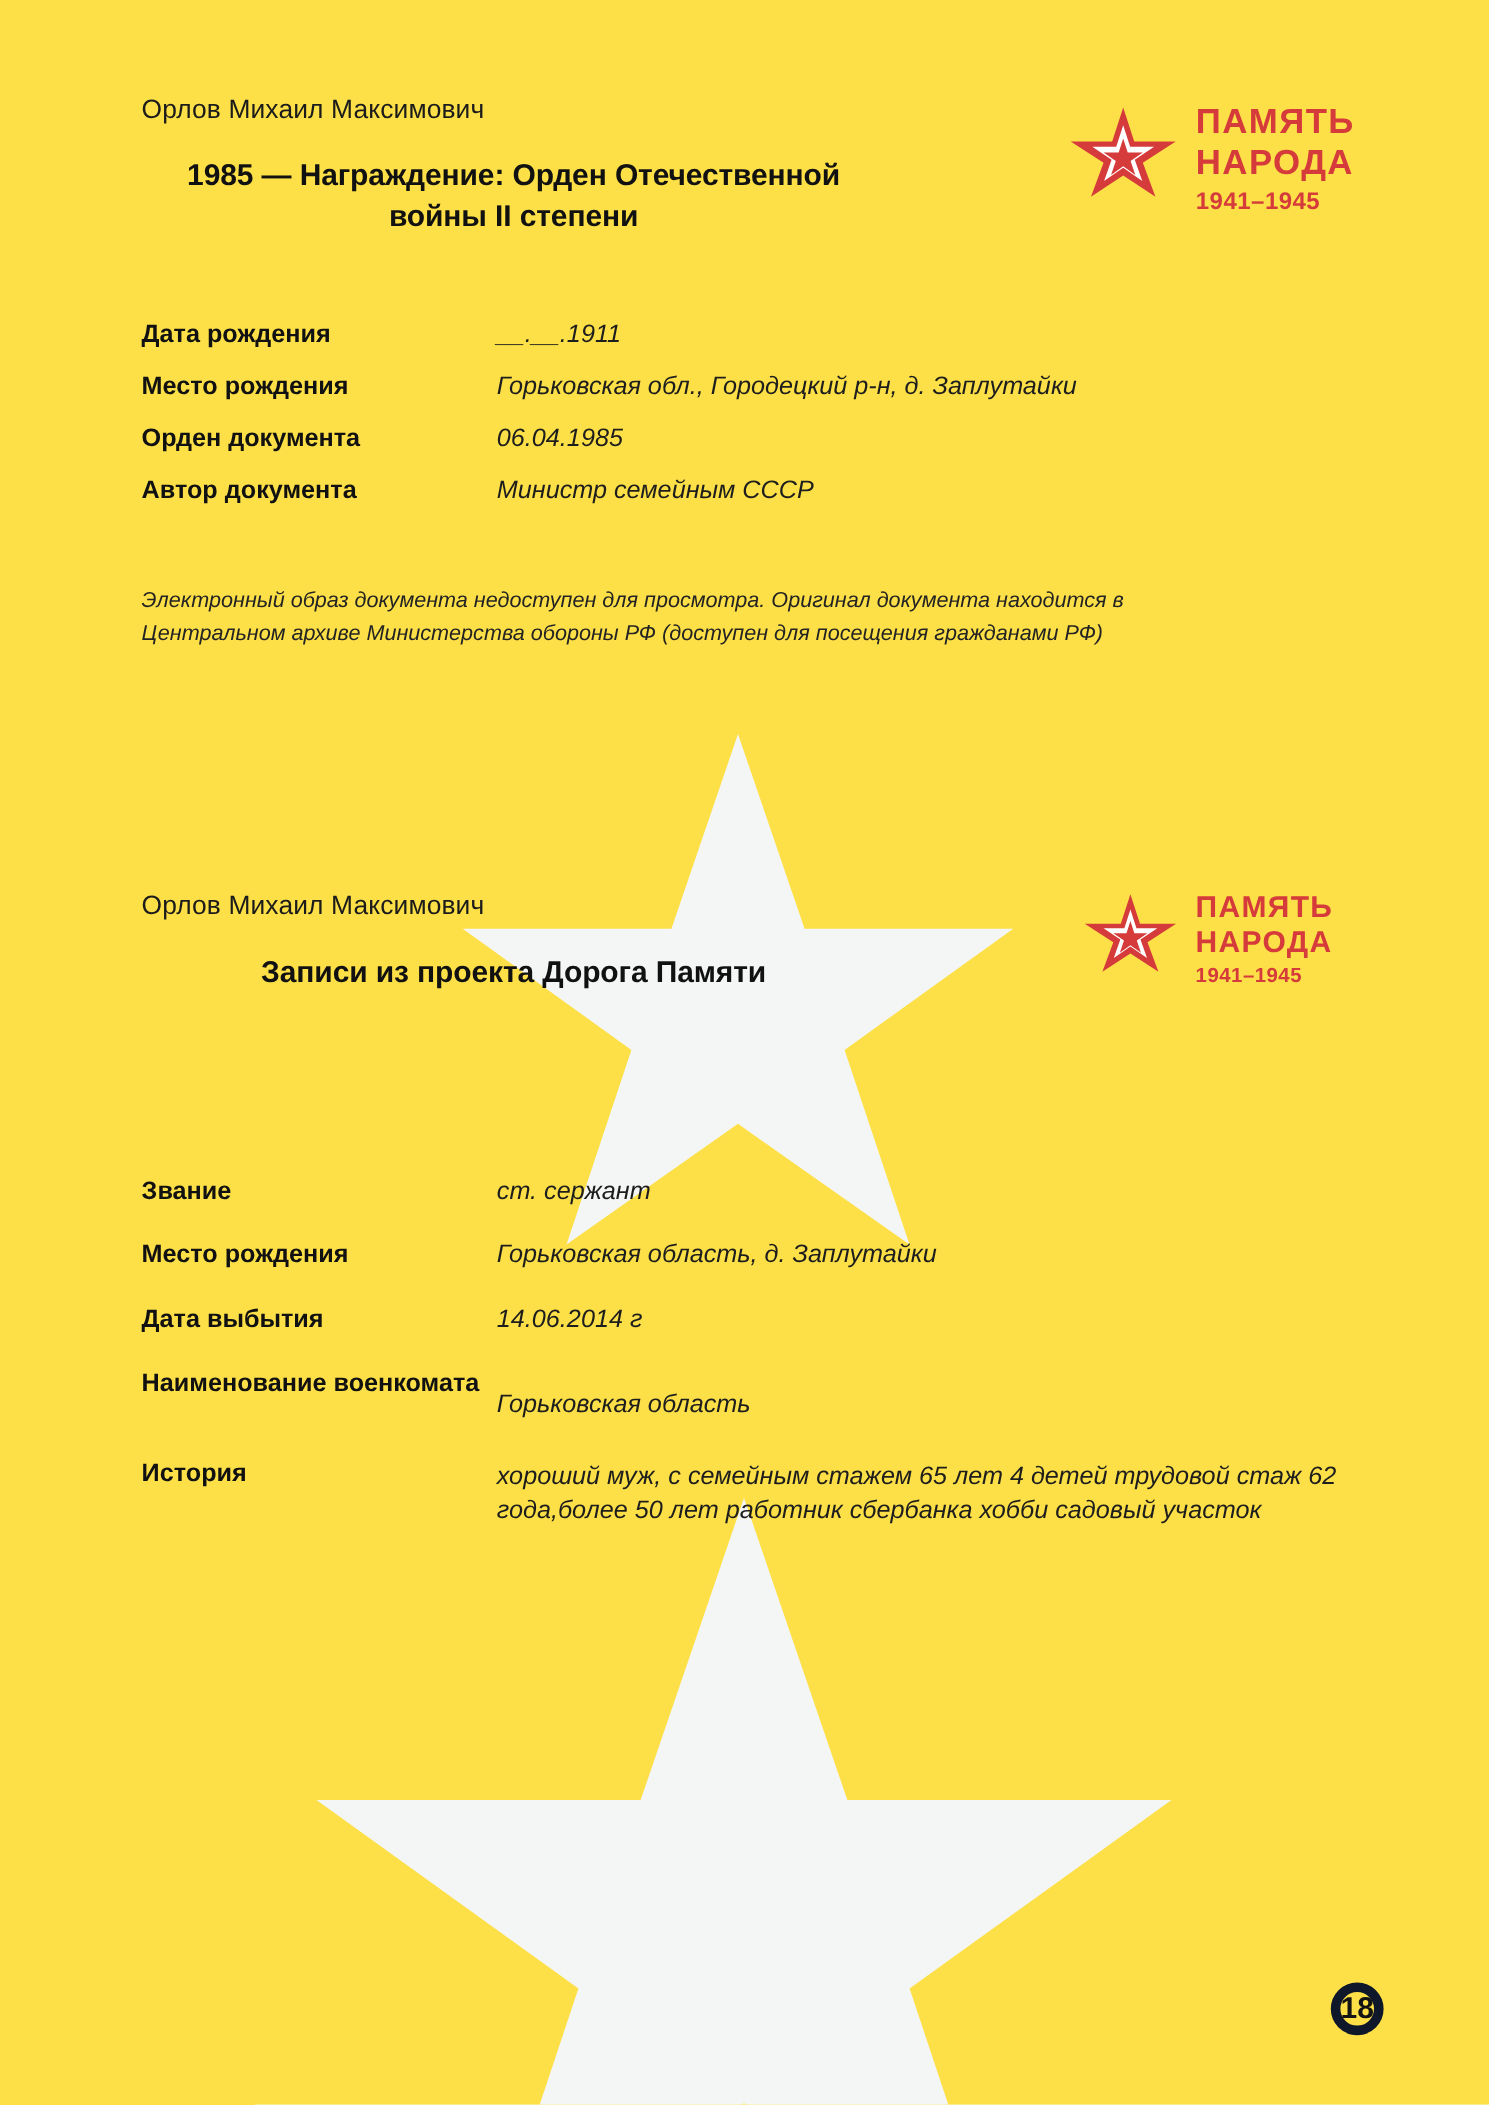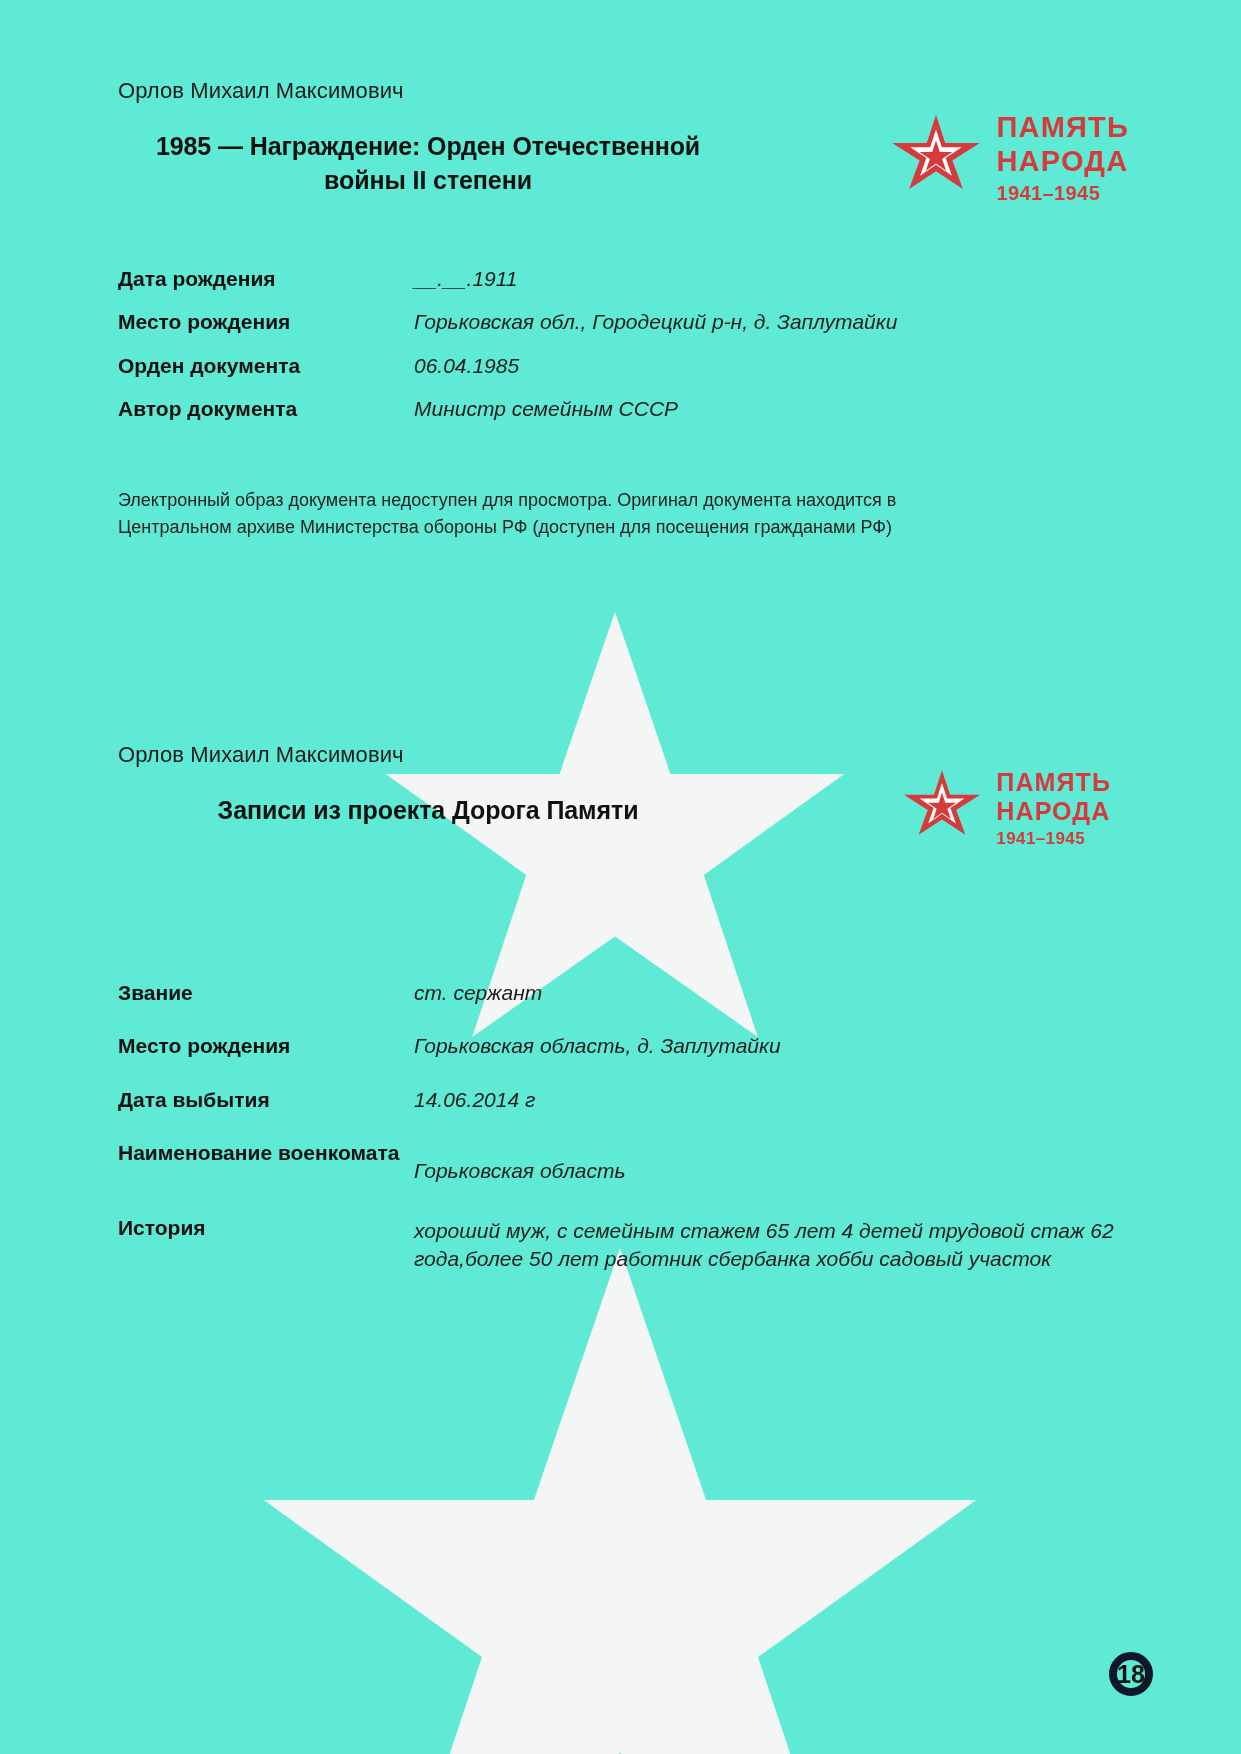--- a/index.html
+++ b/index.html
@@ -10,21 +10,21 @@
   }
   body {
     font-family: "Liberation Sans", "DejaVu Sans", sans-serif;
     color: #1a1a1a;
   }
   .page {
     position: relative;
     width: 1241px;
     height: 1754px;
     margin: 0 auto;
-    background: #5eead4;
+    background: #fde047;
     overflow: hidden;
     box-sizing: border-box;
   }
 
   
   .watermark {
     position: absolute;
     z-index: 0;
     pointer-events: none;
     color: #f4f6f6;
@@ -68,23 +68,22 @@
     letter-spacing: -0.1px;
     text-align: center;
   }
 
   
   .logo {
     position: absolute;
     top: 8px;
     right: 112px;
     display: flex;
-    align-items: flex-end;
+    align-items: flex-start;
     gap: 14px;
-    margin-top: 25px;
   }
   .logo-2 { top: 0px; right: 130px; }
   .logo-star { width: 92px; height: 92px; flex: none; line-height: 0; }
   .logo-star svg { display: block; }
   .logo-text { display: flex; flex-direction: column; line-height: 1; }
   .logo-line {
     font-size: 29px;
     font-weight: 700;
     color: #d63b3b;
     letter-spacing: 1.2px;
@@ -139,20 +138,21 @@
 
   
   .disclaimer {
     margin-top: 48px;
     padding: 0 118px;
     box-sizing: border-box;
     font-size: 18px;
     line-height: 1.52;
     color: #232323;
     max-width: 1060px;
+    font-style: italic;
   }
 
   
   .page-number {
     position: absolute;
     right: 88px;
     bottom: 58px;
     width: 44px;
     height: 44px;
     border: 8px solid #0f172a;

